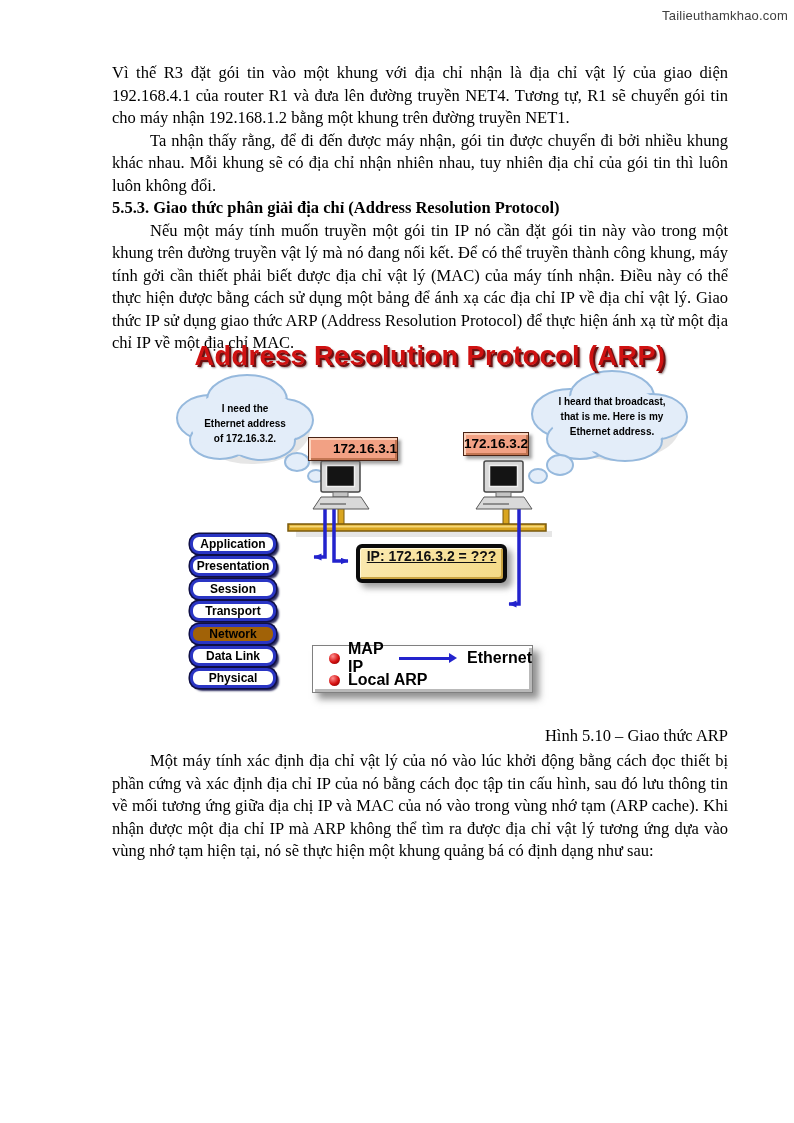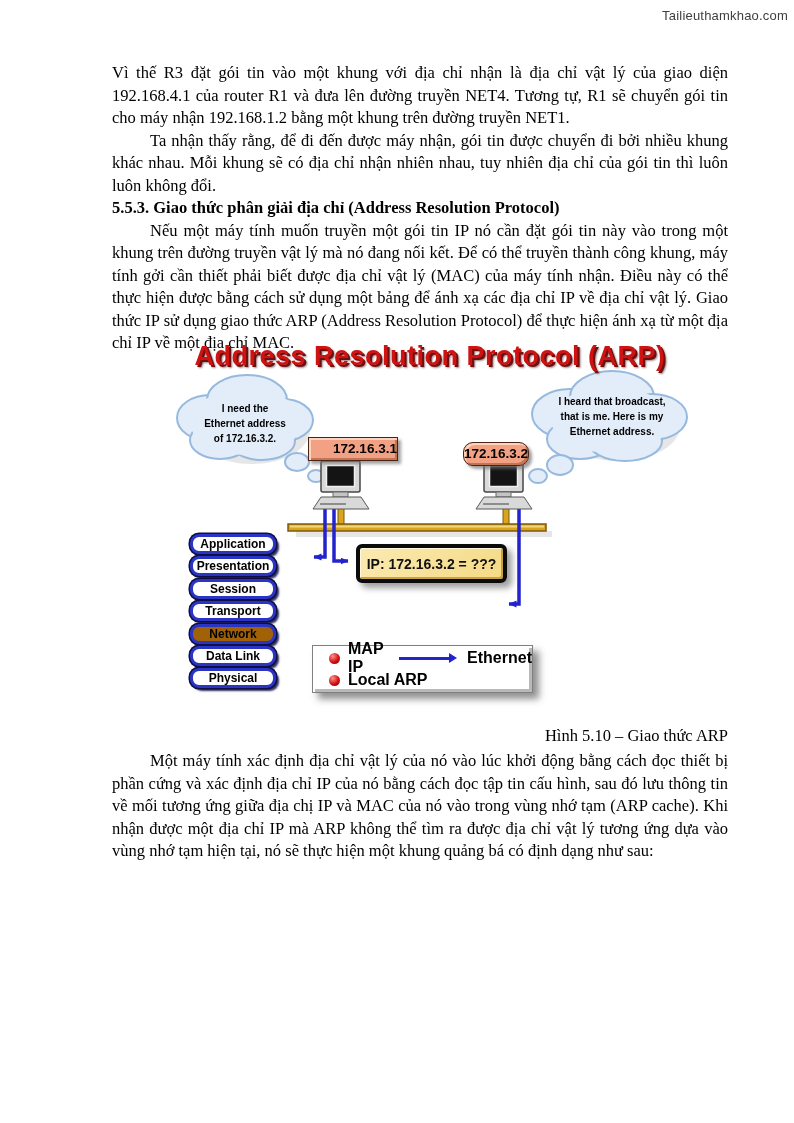--- a/index.html
+++ b/index.html
@@ -33,28 +33,28 @@
   }
   .cloud-text.left{left:28px;top:63px;width:134px;}
   .cloud-text.right{left:372px;top:56px;width:180px;}
   .badge{
     position:absolute;width:64px;height:22px;background:#f2a184;border:1px solid #4a2416;
     box-shadow:inset 2px 2px 0 #fcd4be,inset -2px -2px 0 #c27552,3px 3px 3px rgba(110,110,110,.65);
     font-family:"Liberation Sans","DejaVu Sans",sans-serif;font-weight:bold;font-size:13.5px;
     text-align:center;line-height:21px;color:#000;
   }
   .badge.left{left:158px;top:99px;padding-left:24px;}
-  .badge.right{left:313px;top:104px;border-radius:10px;}
+  .badge.right{left:313px;top:94px;}
   .note{
     position:absolute;background:linear-gradient(135deg,#fbeab2 0%,#f4da86 100%);
     border:4px solid #0b0b0b;border-radius:6px;color:#111;
     box-shadow:5px 5px 6px rgba(95,95,95,.6),inset 1px 1px 0 #fff8d8,inset -2px -2px 0 #c9a342;
     font-family:"Liberation Sans","DejaVu Sans",sans-serif;font-weight:bold;font-size:14px;
   }
-  .note1{left:206px;top:206px;width:143px;height:31px;display:flex;align-items:center;justify-content:center;}
+  .note1{left:206px;top:206px;width:143px;height:31px;display:flex;justify-content:center;text-decoration:underline;}
   .note2{left:180px;top:244px;width:169px;height:47px;display:flex;flex-direction:column;justify-content:center;padding-left:10px;box-sizing:border-box;line-height:19px;}
   .osi{position:absolute;left:40px;top:196px;width:88px;}
   .osi-box{
     box-sizing:border-box;width:86px;height:20px;margin-bottom:2.4px;background:#ffffff;
     border:3px solid #2a35c4;border-radius:9px;
     box-shadow:0 0 0 1.5px #0f0f46,3px 3px 2px rgba(12,12,70,.85);
     font-family:"Liberation Sans","DejaVu Sans",sans-serif;font-weight:bold;font-size:12px;
     text-align:center;line-height:14px;color:#000;
   }
   .osi-box.highlight{background:#a16207;}

